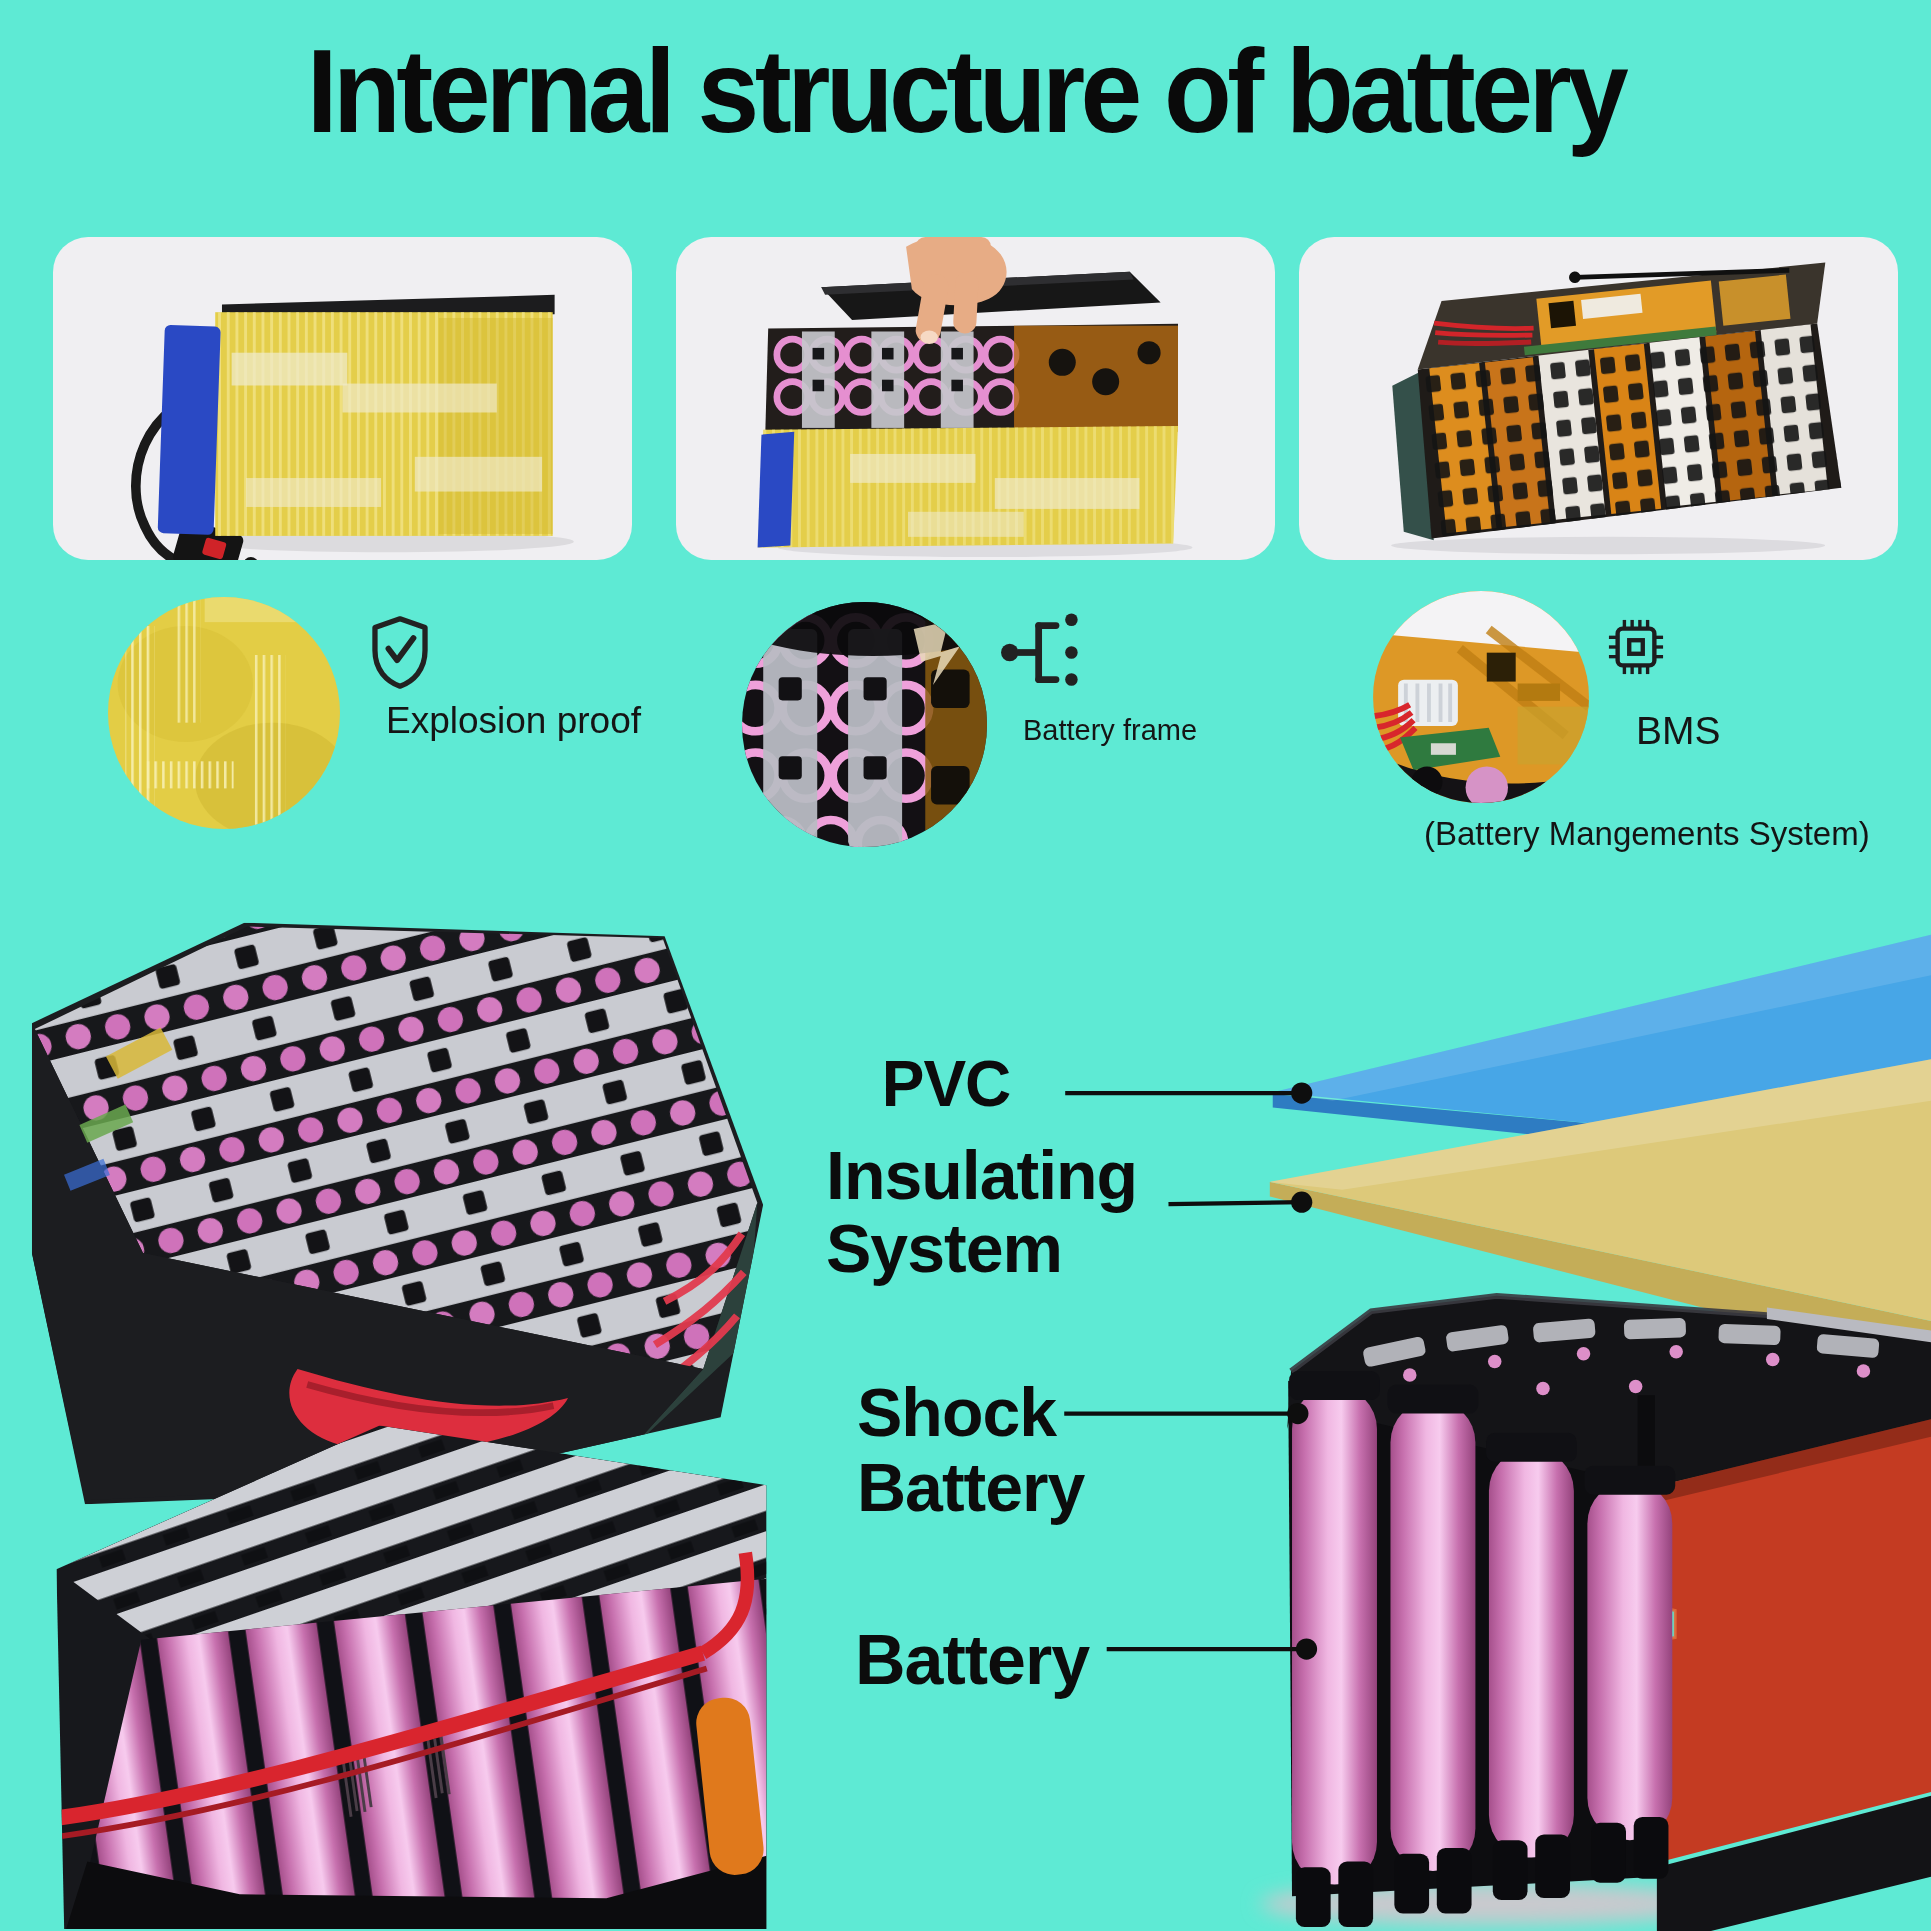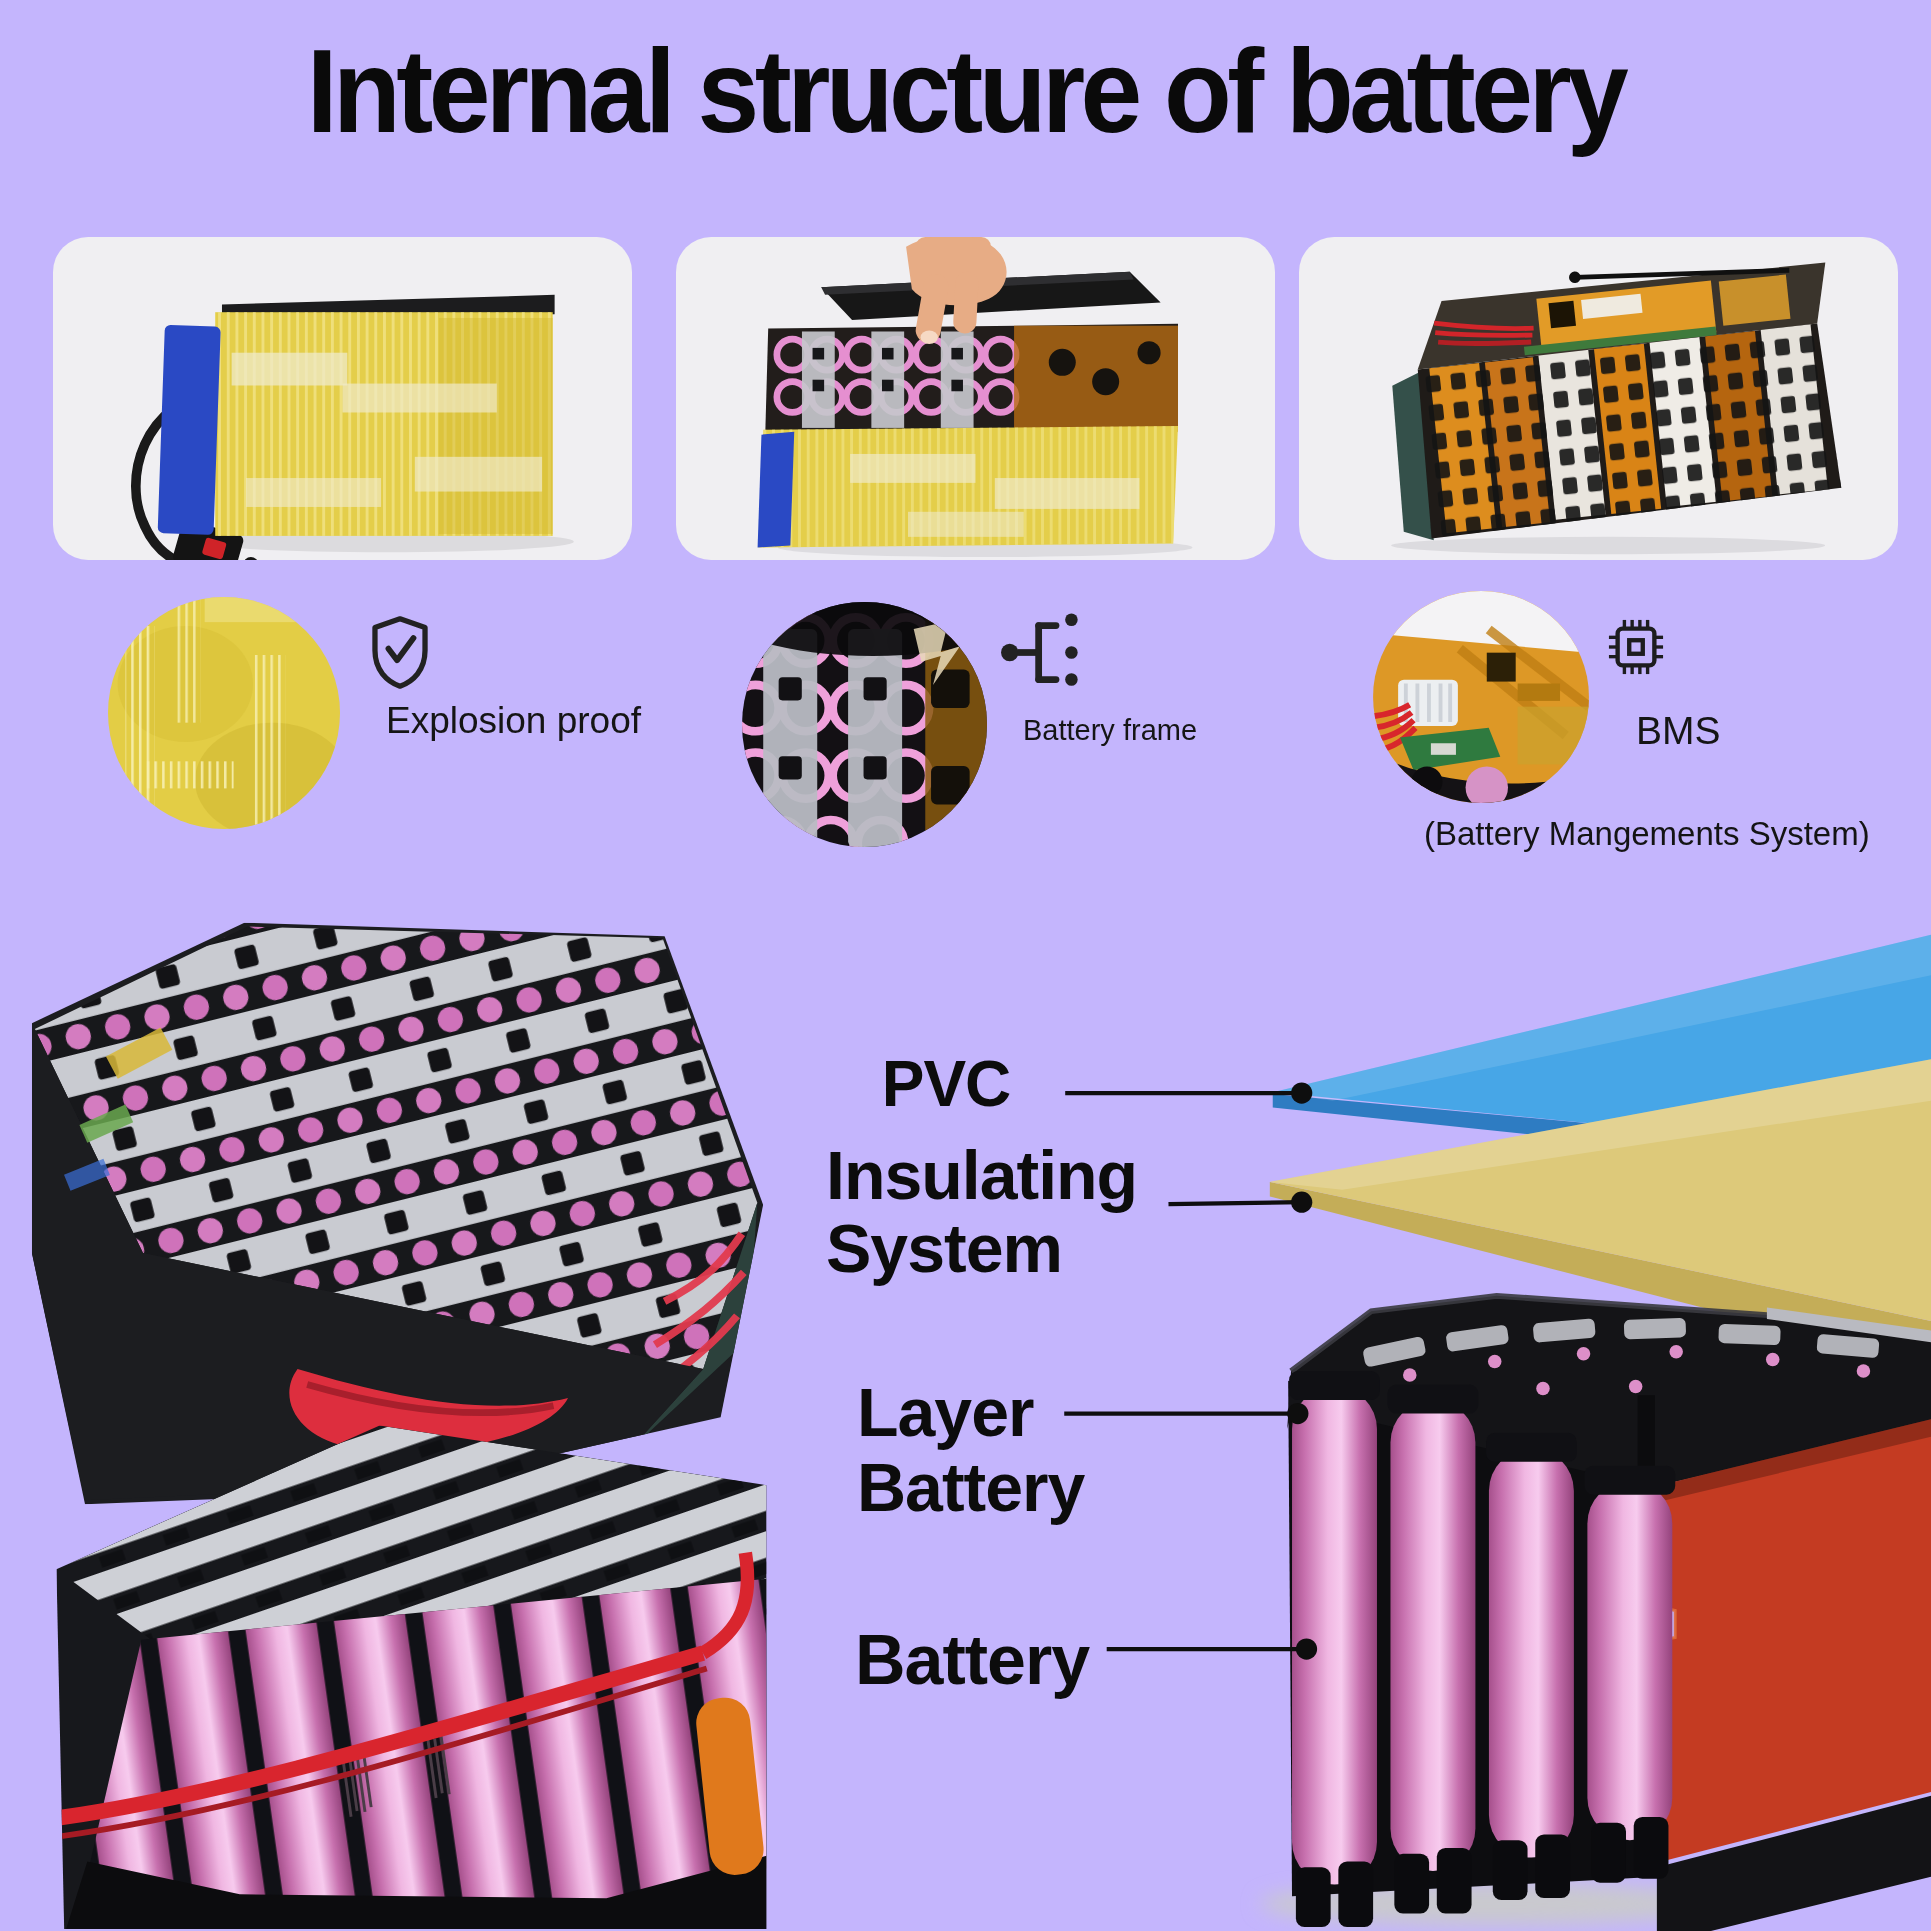--- a/index.html
+++ b/index.html
@@ -1,16 +1,16 @@
 <!DOCTYPE html>
 <html><head>
 <meta charset="utf-8">
 <style>
   html,body{margin:0;padding:0;background:#fff}
-  .canvas{position:relative;width:1931px;height:1931px;background:#c4b5fd;overflow:hidden;
+  .canvas{position:relative;width:1931px;height:1931px;background:#5eead4;overflow:hidden;
           font-family:"Liberation Sans",sans-serif;color:#111}
   .abs{position:absolute}
   .title{left:0;top:23px;width:1931px;text-align:center;font-size:118px;font-weight:700;
          letter-spacing:-4.8px;color:#0a0a0a;transform:scaleX(.94)}
   .photo-card{top:237px;height:323px;border-radius:35px;background:#f0eff2;overflow:hidden}
   .circle{border-radius:50%;overflow:hidden}
   .feat-label{font-weight:400;color:#151515}
   .f1{left:386px;top:687px;font-size:37px;line-height:68px}
   .f2{left:1023px;top:714px;font-size:29px}
   .f3{left:1636px;top:709px;font-size:39px}
@@ -461,19 +461,19 @@
       </g>
     </svg>
   </div>
 
   <div class="abs dlabel lab-pvc">PVC</div>
   <div class="abs dlabel lab-ins">
     <div>Insulating</div>
     <div>System</div>
   </div>
   <div class="abs dlabel lab-shock">
-    <div>Layer</div>
+    <div>Shock</div>
     <div>Battery</div>
   </div>
   <div class="abs dlabel lab-batt">Battery</div>
 
 </div>
 
 
 </body></html>

